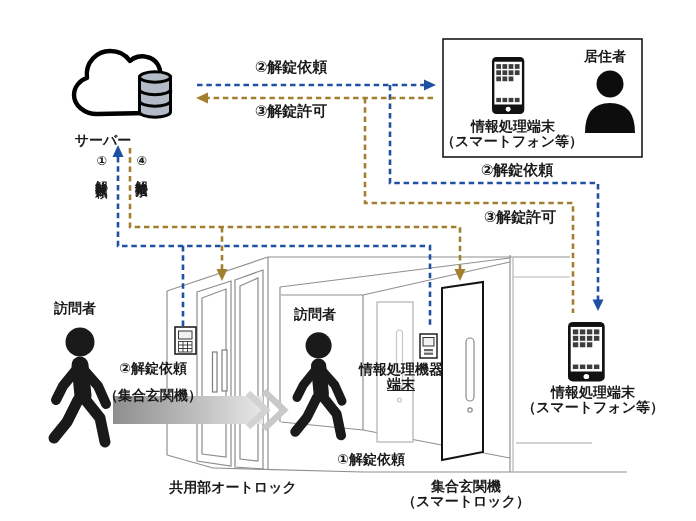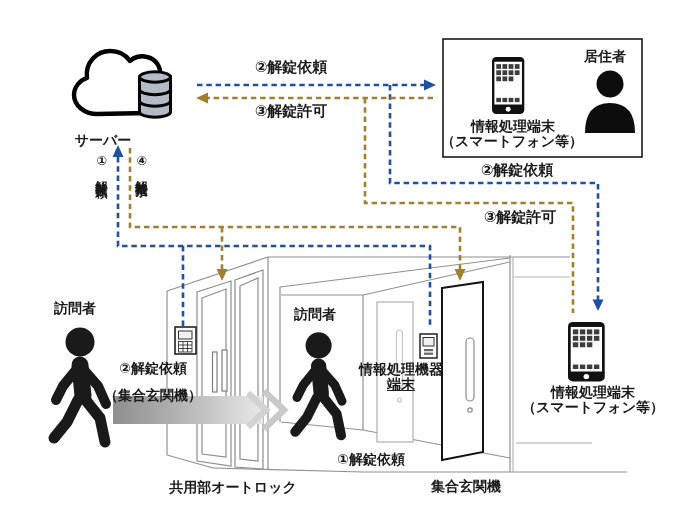--- a/index.html
+++ b/index.html
@@ -204,17 +204,18 @@
 <div class="lbl small" style="left:153px;top:368px;">②解錠依頼</div>
 <div class="lbl small" style="left:153px;top:383px;margin-top:12px;">（集合玄関機）</div>
 
 <div class="lbl big" style="left:315px;top:314px;">訪問者</div>
 <div class="lbl small" style="left:401px;top:369px;">情報処理機器</div>
 <div class="lbl small" style="left:401px;top:384px;text-decoration:underline;">端末</div>
 
 <div class="lbl big" style="left:371px;top:459px;">①解錠依頼</div>
 <div class="lbl big" style="left:233px;top:487px;">共用部オートロック</div>
 <div class="lbl big" style="left:466px;top:486px;">集合玄関機</div>
+<div class="lbl big" style="left:466px;top:501px;">（スマートロック）</div>
 
 <div class="lbl small" style="left:593px;top:392px;">情報処理端末</div>
 <div class="lbl small" style="left:593px;top:407px;">（スマートフォン等）</div>
 
 </div>
 
 </body></html>

